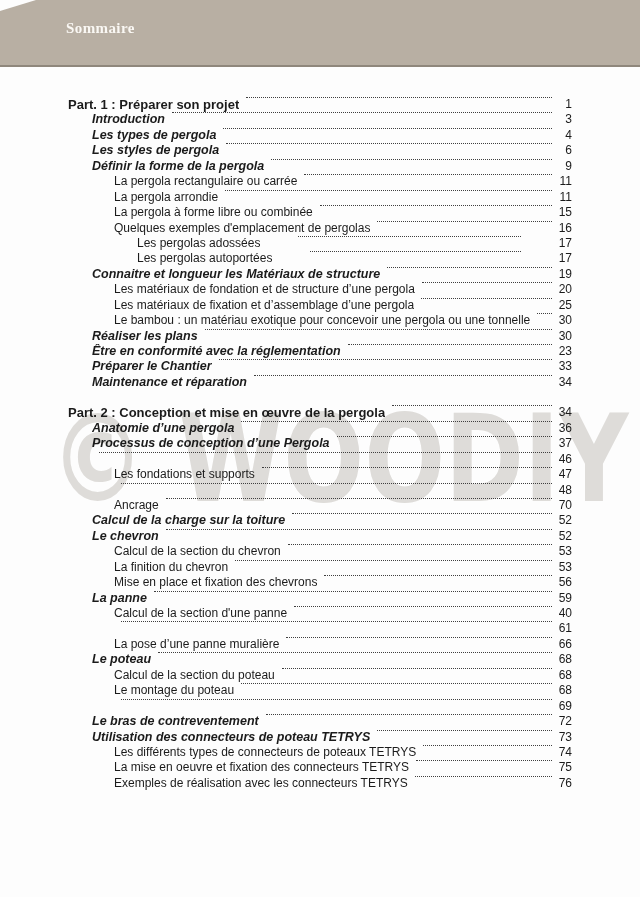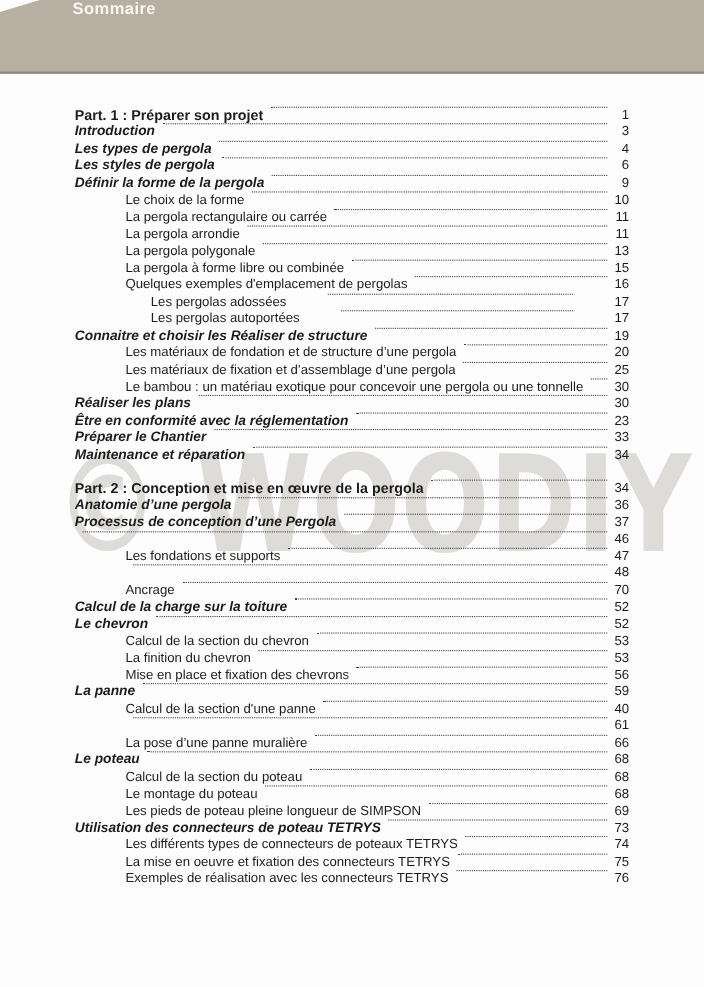--- a/index.html
+++ b/index.html
@@ -11,21 +11,21 @@
     font-family: "Liberation Sans", "DejaVu Sans", sans-serif;
     color: var(--text, #1b1b1b);
   }
 
   
   .header-bar {
     position: absolute; top: 0; left: 0; right: 0;
     height: 65px;
     background: var(--header-bg, #b8afa3);
     border-bottom: 2px solid var(--header-edge, #8f877c);
-    display: flex; align-items: flex-start;
+    display: flex; align-items: center; font-family: Liberation Serif, serif;
   }
   .header-bar h1 {
     margin: 0 0 9px 66px;
     font-size: 15px; font-weight: 700;
     letter-spacing: 0.4px;
     color: var(--header-text, #faf8f4);
   }
   .corner-cut {
     position: absolute; top: 0; left: 0;
     width: 0; height: 0;
@@ -71,21 +71,21 @@
   }
   .row .page {
     flex: 0 0 auto;
     min-width: 16px;
     text-align: right;
     font-size: 12px;
   }
 
   .lvl-0 { font-size: 13px; }
   .lvl-0 .label { font-weight: 700; }
-  .lvl-1 { font-size: 12.5px; }
+  .lvl-1 { margin-left: 24px; font-size: 12.5px; }
   .lvl-1 .label { font-weight: 700; font-style: italic; }
   .lvl-2 { margin-left: 46px; }
   .lvl-3 { margin-left: 69px; gap: 31px; }
 </style>
 </head>
 <body>
 
 <header class="header-bar">
   <h1>Sommaire</h1>
 </header>
@@ -114,38 +114,28 @@
     <span class="label">Les styles de pergola</span>
     <span class="leader"></span>
     <span class="page">6</span>
   </div>
       <div class="row lvl-1">
     <span class="label">Définir la forme de la pergola</span>
     <span class="leader"></span>
     <span class="page">9</span>
   </div>
       <div class="row lvl-2">
-    <span class="label">Le choix de la forme</span>
-    <span class="leader"></span>
-    <span class="page">10</span>
-  </div>
-      <div class="row lvl-2">
     <span class="label">La pergola rectangulaire ou carrée</span>
     <span class="leader"></span>
     <span class="page">11</span>
   </div>
       <div class="row lvl-2">
     <span class="label">La pergola arrondie</span>
     <span class="leader"></span>
     <span class="page">11</span>
-  </div>
-      <div class="row lvl-2">
-    <span class="label">La pergola polygonale</span>
-    <span class="leader"></span>
-    <span class="page">13</span>
   </div>
       <div class="row lvl-2">
     <span class="label">La pergola à forme libre ou combinée</span>
     <span class="leader"></span>
     <span class="page">15</span>
   </div>
       <div class="row lvl-2">
     <span class="label">Quelques exemples d'emplacement de pergolas</span>
     <span class="leader"></span>
     <span class="page">16</span>
@@ -154,21 +144,21 @@
     <span class="label">Les pergolas adossées</span>
     <span class="leader"></span>
     <span class="page">17</span>
   </div>
       <div class="row lvl-3">
     <span class="label">Les pergolas autoportées</span>
     <span class="leader"></span>
     <span class="page">17</span>
   </div>
       <div class="row lvl-1">
-    <span class="label">Connaitre et choisir les Réaliser de structure</span>
+    <span class="label">Connaitre et longueur les Matériaux de structure</span>
     <span class="leader"></span>
     <span class="page">19</span>
   </div>
       <div class="row lvl-2">
     <span class="label">Les matériaux de fondation et de structure d’une pergola</span>
     <span class="leader"></span>
     <span class="page">20</span>
   </div>
       <div class="row lvl-2">
     <span class="label">Les matériaux de fixation et d’assemblage d’une pergola</span>
@@ -288,23 +278,27 @@
     <span class="label">Calcul de la section du poteau</span>
     <span class="leader"></span>
     <span class="page">68</span>
   </div>
       <div class="row lvl-2">
     <span class="label">Le montage du poteau</span>
     <span class="leader"></span>
     <span class="page">68</span>
   </div>
       <div class="row lvl-2">
-    <span class="label">Les pieds de poteau pleine longueur de SIMPSON</span>
     <span class="leader"></span>
     <span class="page">69</span>
+  </div>
+      <div class="row lvl-1">
+    <span class="label">Le bras de contreventement</span>
+    <span class="leader"></span>
+    <span class="page">72</span>
   </div>
       <div class="row lvl-1">
     <span class="label">Utilisation des connecteurs de poteau TETRYS</span>
     <span class="leader"></span>
     <span class="page">73</span>
   </div>
       <div class="row lvl-2">
     <span class="label">Les différents types de connecteurs de poteaux TETRYS</span>
     <span class="leader"></span>
     <span class="page">74</span>

